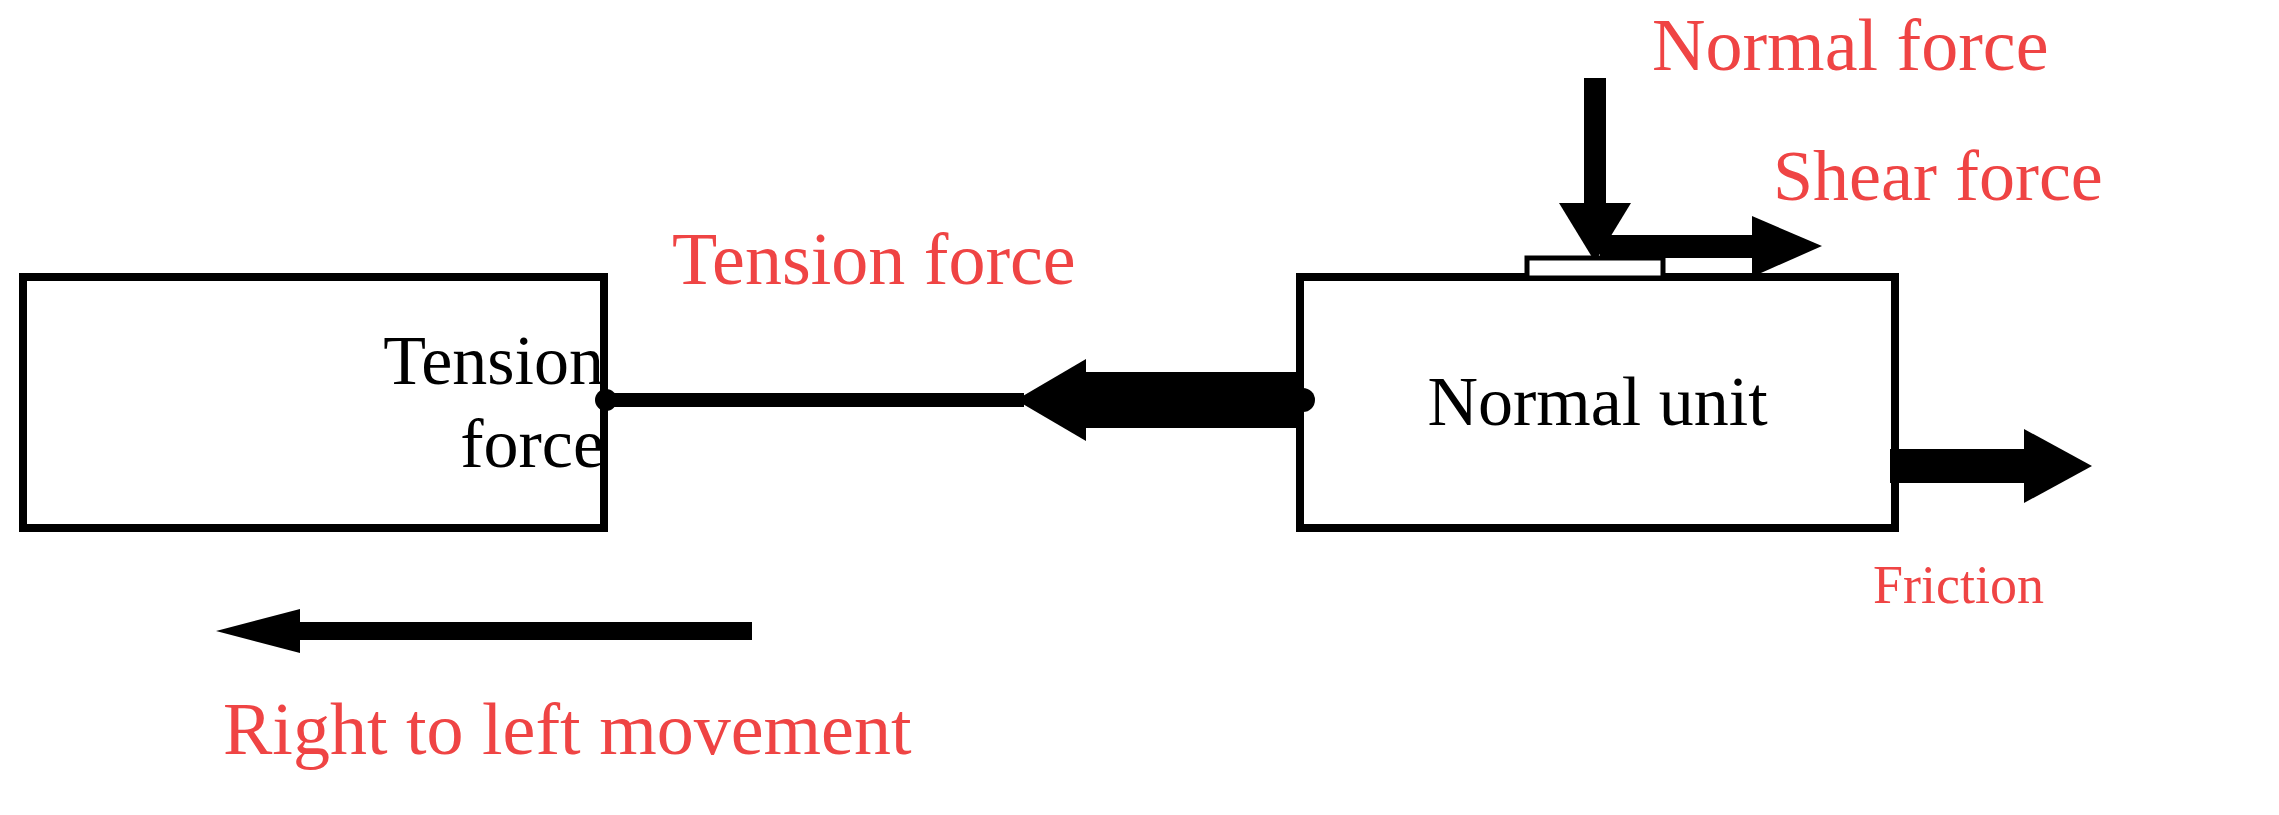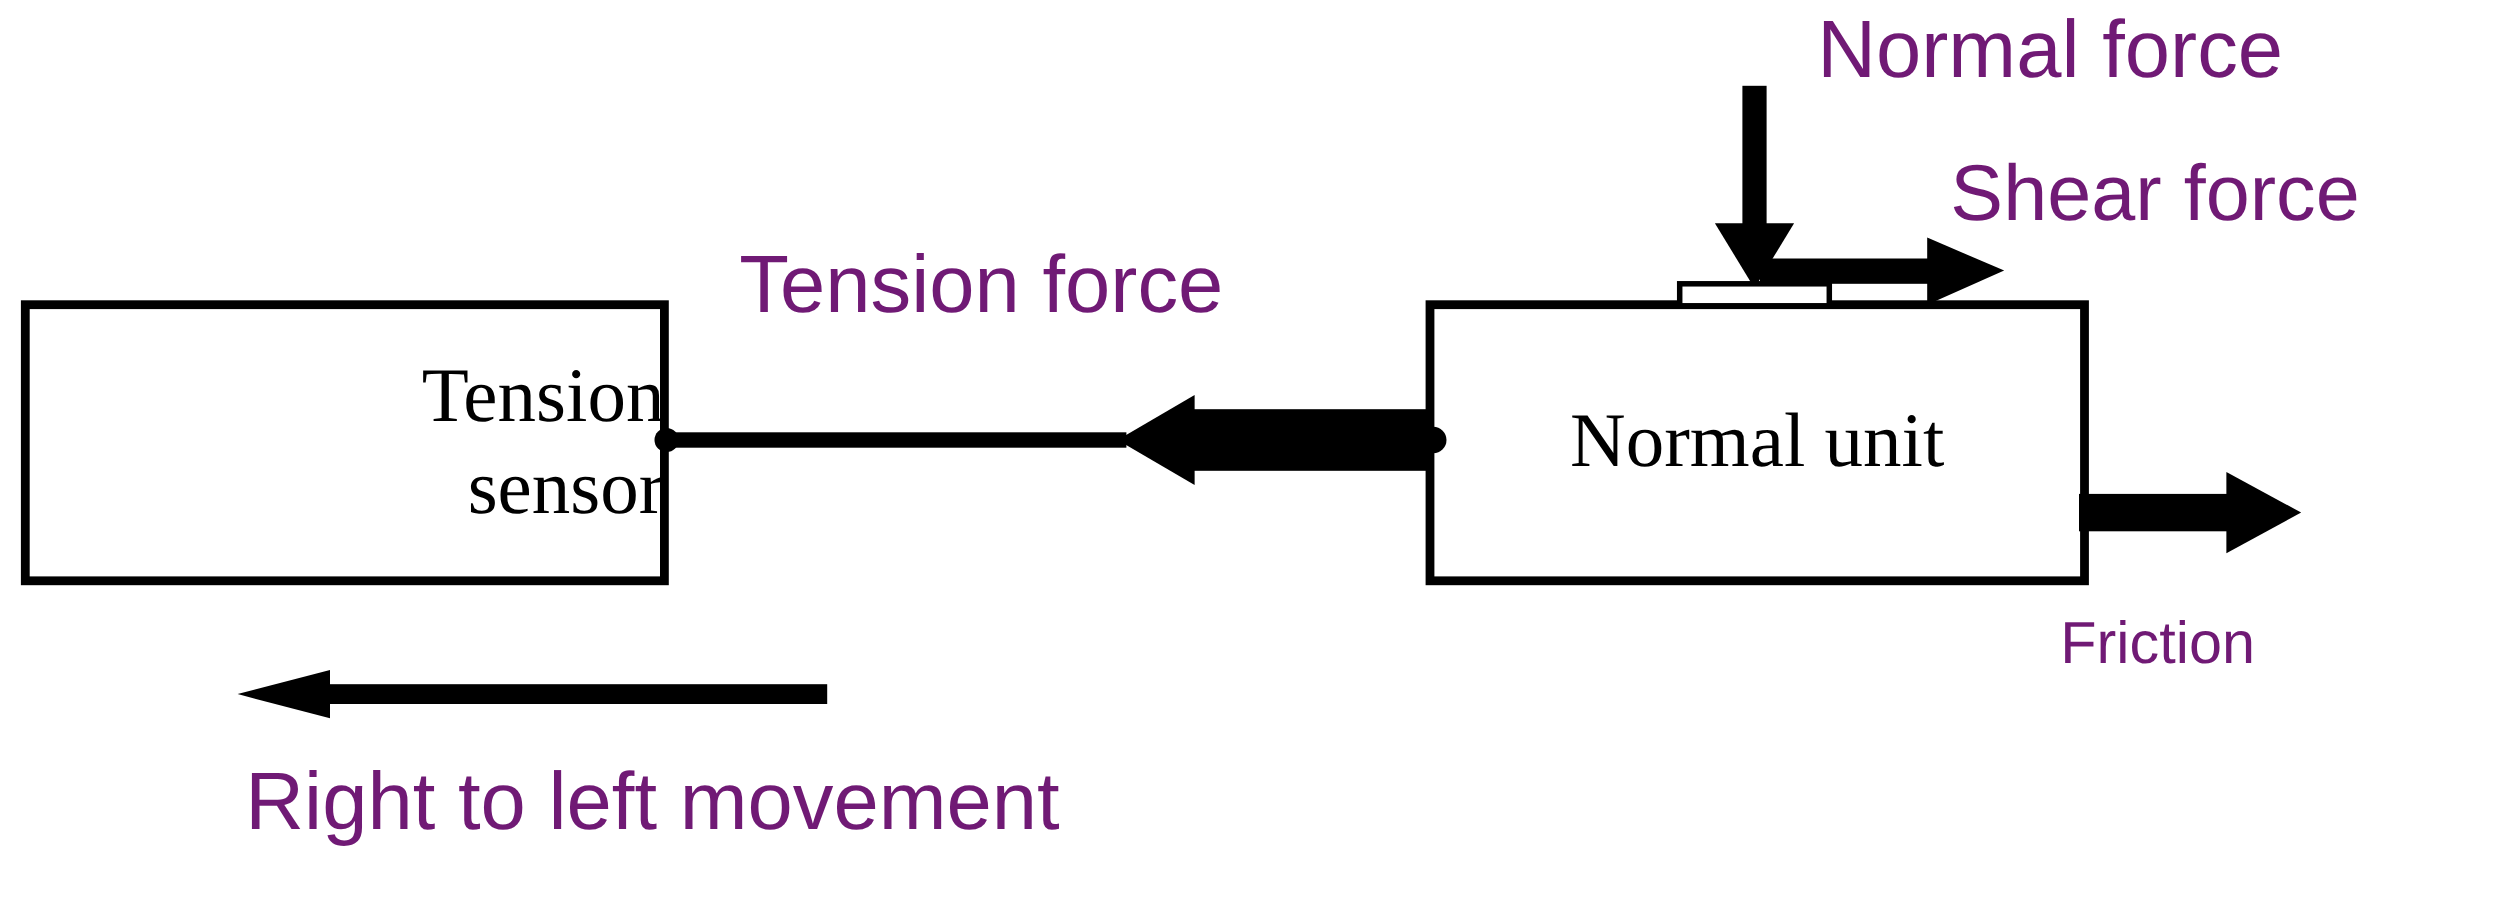--- a/index.html
+++ b/index.html
@@ -20,22 +20,22 @@
   .svg-layer {
     position: absolute;
     left: 0;
     top: 0;
     width: 2279px;
     height: 815px;
   }
   .lbl {
     position: absolute;
     white-space: nowrap;
-    color: #701a75;
-    font-family: Liberation Sans, sans-serif;
+    color: #ef4444;
+    font-family: Liberation Serif, serif;
     line-height: 1;
   }
   .box-label {
     position: absolute;
     display: flex;
     flex-direction: column;
     align-items: center;
     justify-content: center;
     white-space: nowrap;
     color: #000000;
@@ -84,21 +84,21 @@
 
     <rect x="1890" y="449" width="140" height="34" fill="#000000"></rect>
     <polygon points="2092,466 2024,429 2024,503" fill="#000000"></polygon>
 
     <rect x="295" y="622" width="457" height="18" fill="#000000"></rect>
     <polygon points="216,631 300,609 300,653" fill="#000000"></polygon>
   </svg>
 
   <div class="box-label" id="label-tension-sensor">
     <span class="line">Tension</span>
-    <span class="line">sensor</span>
+    <span class="line">force</span>
   </div>
 
   <div class="box-label" id="label-moving-unit">
     <span class="line">Normal unit</span>
   </div>
 
   <div class="lbl" id="label-tension-force">Tension force</div>
 
   <div class="lbl" id="label-normal-force">Normal force</div>
 

